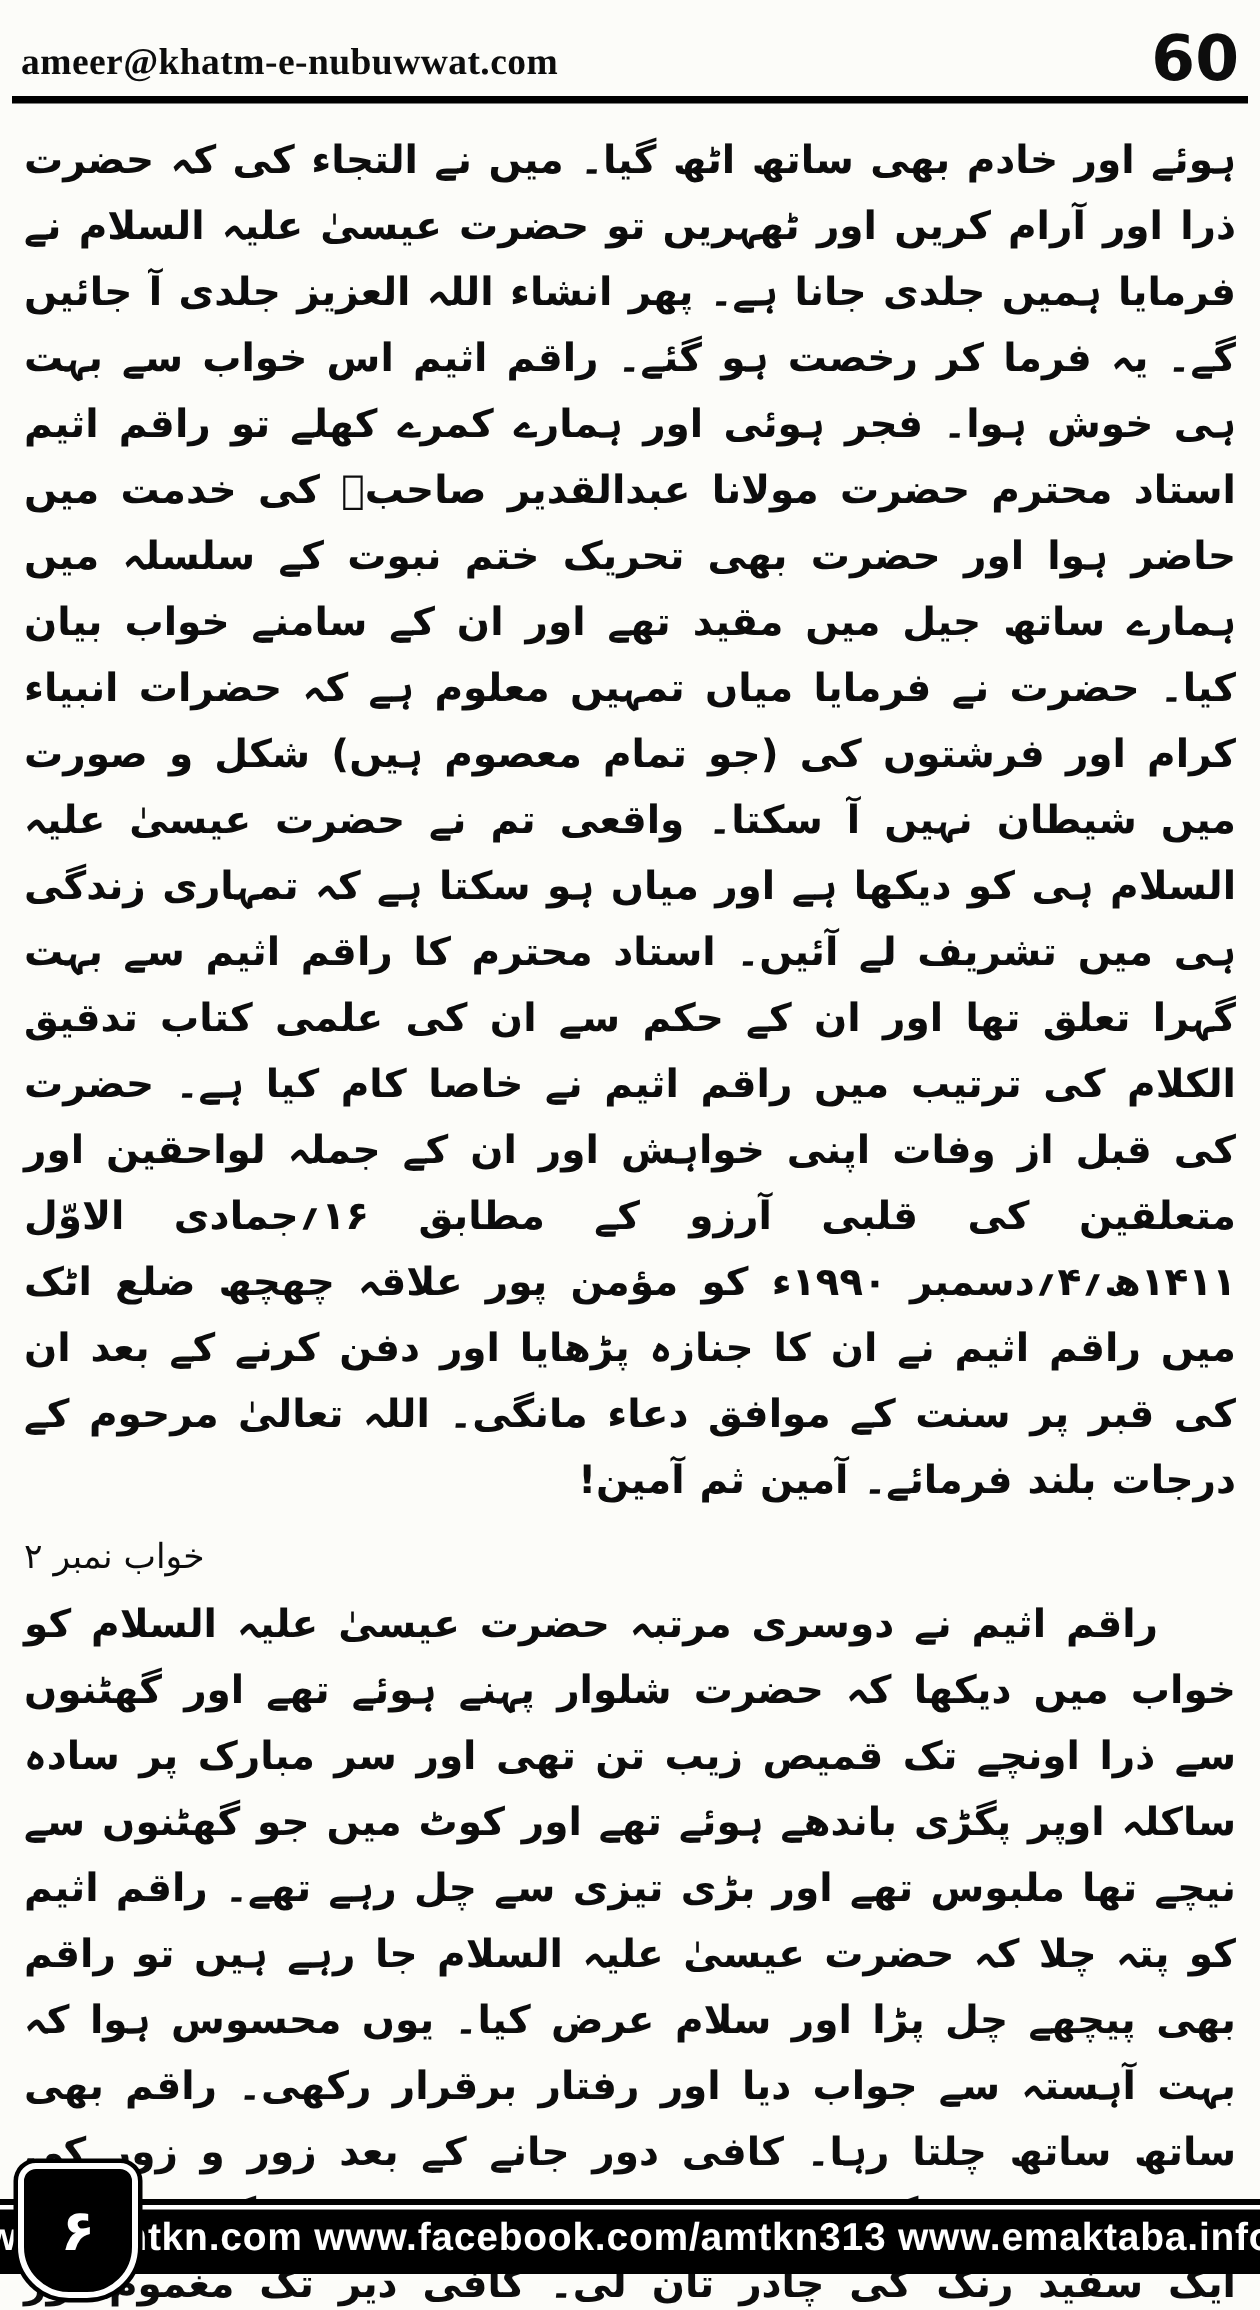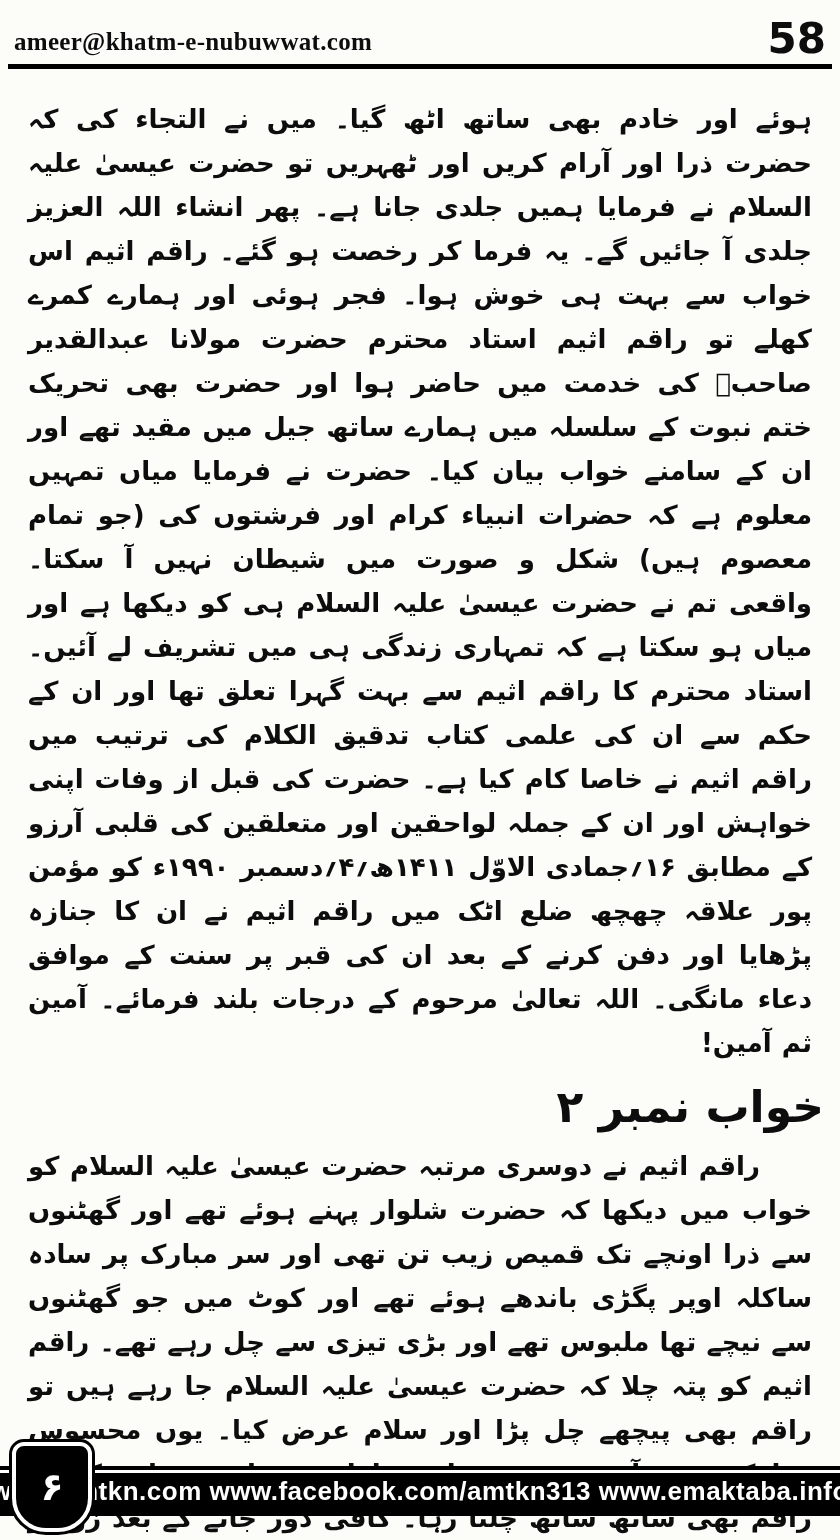--- a/index.html
+++ b/index.html
@@ -22,27 +22,27 @@
   }
   .header-title{
     font-size:27px;font-weight:bold;direction:rtl;white-space:nowrap;
   }
   .header-rule{height:5px;background:#000;margin:4px 8px 0 8px;}
   
   .page-body{
     padding:16px 16px 0 16px;direction:rtl;
   }
   .para{
-    margin:12px;font-size:26px;font-weight:bold;line-height:44px;
+    margin:0;font-size:26px;font-weight:bold;line-height:44px;
     text-align:justify;word-spacing:1px;
   }
   .para.indent{text-indent:52px;}
   .section-heading{
-    margin:16px 0 10px 0;text-align:right;
-    font-size:44px;font-weight:bold;
+    margin:16px 0 10px 0;text-align:left;
+    font-size:23px;font-weight:normal;
   }
   
   .page-footer{
     position:absolute;left:0;right:0;bottom:24px;height:50px;
     background:#000;display:flex;align-items:center;justify-content:center;
     box-shadow:inset 0 4px 0 #000, inset 0 7px 0 #ffffff;
   }
   .footer-links{
     color:#fff;font-family:"Liberation Sans",sans-serif;font-weight:bold;
     font-size:26px;letter-spacing:.5px;white-space:nowrap;direction:ltr;
@@ -57,21 +57,21 @@
     color:#fff;font-size:38px;font-weight:bold;line-height:1;direction:rtl;
   }
 </style>
 </head>
 <body>
 
 <div class="page">
 
   <header class="page-header">
     <div class="header-email">ameer@khatm-e-nubuwwat.com</div>
-    <div class="header-pagenum">58</div>
+    <div class="header-pagenum">60</div>
   </header>
 
   <div class="header-rule"></div>
 
   <main class="page-body">
     <p class="para">ہوئے اور خادم بھی ساتھ اٹھ گیا۔ میں نے التجاء کی کہ حضرت ذرا اور آرام کریں اور ٹھہریں تو حضرت عیسیٰ علیہ السلام نے فرمایا ہمیں جلدی جانا ہے۔ پھر انشاء اللہ العزیز جلدی آ جائیں گے۔ یہ فرما کر رخصت ہو گئے۔ راقم اثیم اس خواب سے بہت ہی خوش ہوا۔ فجر ہوئی اور ہمارے کمرے کھلے تو راقم اثیم استاد محترم حضرت مولانا عبدالقدیر صاحبؒ کی خدمت میں حاضر ہوا اور حضرت بھی تحریک ختم نبوت کے سلسلہ میں ہمارے ساتھ جیل میں مقید تھے اور ان کے سامنے خواب بیان کیا۔ حضرت نے فرمایا میاں تمہیں معلوم ہے کہ حضرات انبیاء کرام اور فرشتوں کی (جو تمام معصوم ہیں) شکل و صورت میں شیطان نہیں آ سکتا۔ واقعی تم نے حضرت عیسیٰ علیہ السلام ہی کو دیکھا ہے اور میاں ہو سکتا ہے کہ تمہاری زندگی ہی میں تشریف لے آئیں۔ استاد محترم کا راقم اثیم سے بہت گہرا تعلق تھا اور ان کے حکم سے ان کی علمی کتاب تدقیق الکلام کی ترتیب میں راقم اثیم نے خاصا کام کیا ہے۔ حضرت کی قبل از وفات اپنی خواہش اور ان کے جملہ لواحقین اور متعلقین کی قلبی آرزو کے مطابق ۱۶؍جمادی الاوّل ۱۴۱۱ھ؍۴؍دسمبر ۱۹۹۰ء کو مؤمن پور علاقہ چھچھ ضلع اٹک میں راقم اثیم نے ان کا جنازہ پڑھایا اور دفن کرنے کے بعد ان کی قبر پر سنت کے موافق دعاء مانگی۔ اللہ تعالیٰ مرحوم کے درجات بلند فرمائے۔ آمین ثم آمین!</p>
 
     <h2 class="section-heading">خواب نمبر ۲</h2>
 
     <p class="para indent">راقم اثیم نے دوسری مرتبہ حضرت عیسیٰ علیہ السلام کو خواب میں دیکھا کہ حضرت شلوار پہنے ہوئے تھے اور گھٹنوں سے ذرا اونچے تک قمیص زیب تن تھی اور سر مبارک پر سادہ ساکلہ اوپر پگڑی باندھے ہوئے تھے اور کوٹ میں جو گھٹنوں سے نیچے تھا ملبوس تھے اور بڑی تیزی سے چل رہے تھے۔ راقم اثیم کو پتہ چلا کہ حضرت عیسیٰ علیہ السلام جا رہے ہیں تو راقم بھی پیچھے چل پڑا اور سلام عرض کیا۔ یوں محسوس ہوا کہ بہت آہستہ سے جواب دیا اور رفتار برقرار رکھی۔ راقم بھی ساتھ ساتھ چلتا رہا۔ کافی دور جانے کے بعد زور و زور کی بارش شروع ہو گئی۔ حضرت اس بارش میں بیٹھ گئے اور اوپر ایک سفید رنگ کی چادر تان لی۔ کافی دیر تک مغموم اور پریشان حالت میں بیٹھے رہے۔ پھر بارش میں ہی اٹھ کر کہیں تشریف لے گئے اور پھر نظر نہ آئے۔ اس خواب کے چند دنوں بعد مہاجرین فلسطین کے دو کیمپوں صابرہ اور شتیلہ کا واقعہ پیش آیا کہ یہودیوں نے تقریباً بتیس ہزار مظلوم مسلمان مردوں، عورتوں، بوڑھوں، بچوں اور مریضوں کو گولیوں سے بھون ڈالا۔ اس واقعہ کے پیش آنے کے بعد راقم اثیم خواب کی تعبیر سمجھا کہ حضرت عیسیٰ علیہ السلام کو شدید بارش میں چادر اوڑھ کر بیٹھنا اور پریشان ہونا اس کی طرف اشارہ تھا کہ تقریباً ستر لاکھ ظالم یہودیوں کے ہاتھوں</p>

